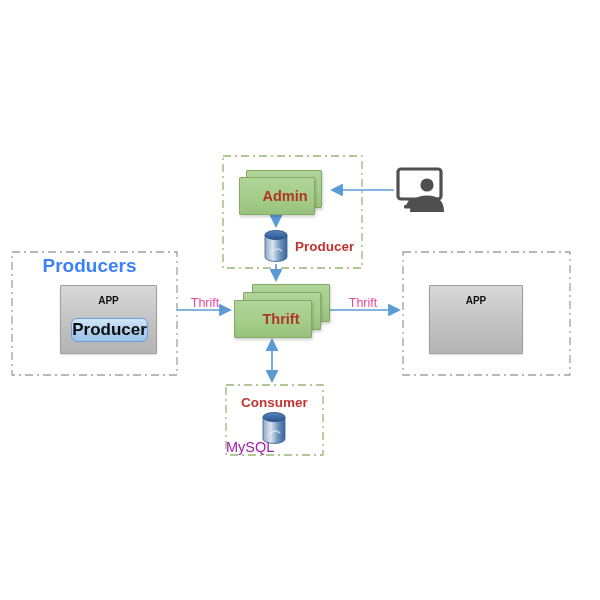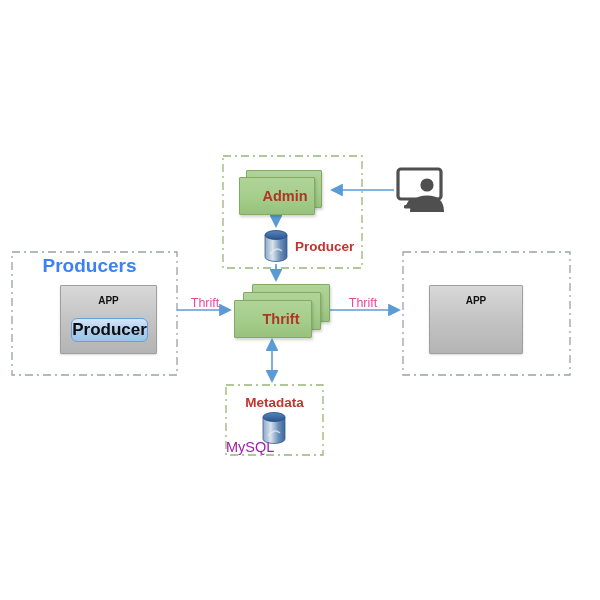--- a/index.html
+++ b/index.html
@@ -104,21 +104,21 @@
 
   <div class="node" style="left:252px;top:284px;"></div>
   <div class="node" style="left:243px;top:292px;"></div>
   <div class="node front" style="left:234px;top:300px;">
     <span class="node-label">Thrift</span>
   </div>
 
   <div class="abs thrift" style="left:183px;top:296px;width:44px;">Thrift</div>
   <div class="abs thrift" style="left:341px;top:296px;width:44px;">Thrift</div>
 
-  <div class="abs red-label" style="left:226px;top:395px;width:97px;text-align:center;">Metadata</div>
+  <div class="abs red-label" style="left:226px;top:395px;width:97px;text-align:center;">Consumer</div>
 
   <svg class="abs" style="left:260px;top:410px;" width="28" height="36" viewBox="0 0 28 36">
     <defs>
       <linearGradient id="cylBodyS" x1="0" y1="0" x2="1" y2="0">
         <stop offset="0" stop-color="#8ea9c6"></stop>
         <stop offset="0.35" stop-color="#d9e3ee"></stop>
         <stop offset="0.7" stop-color="#6b90b8"></stop>
         <stop offset="1" stop-color="#3c659e"></stop>
       </linearGradient>
       <linearGradient id="cylTopS" x1="0" y1="0" x2="0" y2="1">

